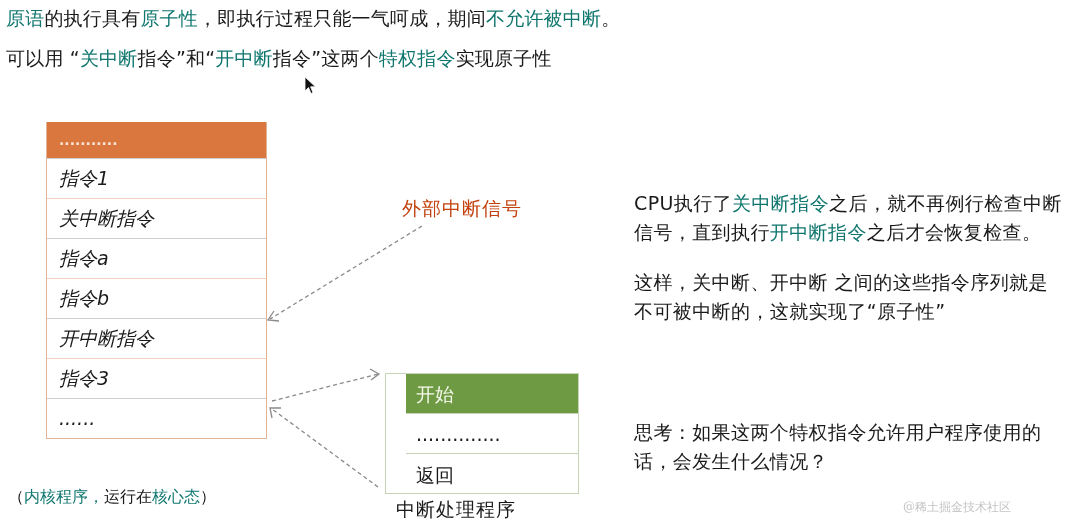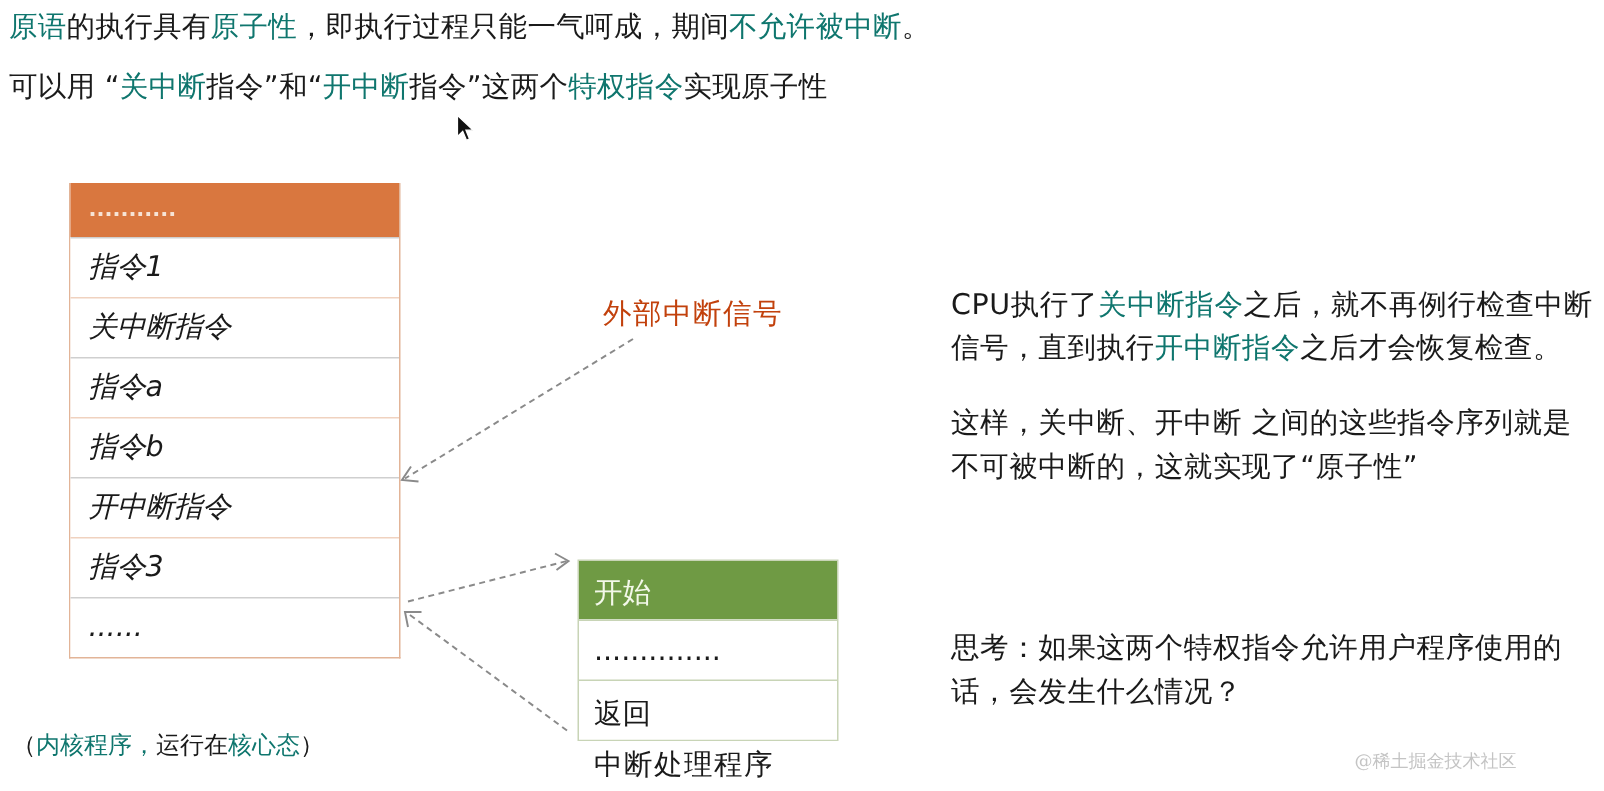--- a/index.html
+++ b/index.html
@@ -21,21 +21,21 @@
   .stack .head span { position:absolute; left:12px; top:10px; color:#f7e4d6; font-size:14px; letter-spacing:0px; font-weight:bold; }
   .stack .row { height:40px; border-top:1px solid #cfcfcf; box-sizing:border-box; position:relative; background:#fff; }
   .stack .row:nth-child(odd) { border-top-color:#f0d2bf; }
   .stack .row span { position:absolute; left:12px; top:8px; font-size:19px; line-height:22px;font-style:italic; }
   .stack .row.last { height:40px; }
 
   .caption { position:absolute; left:8px; top:487px; font-size:16px; white-space:nowrap; }
 
   .ext { position:absolute; left:402px; top:196px; font-size:19px; color:#c2410c; letter-spacing:1px; }
 
-  .handler { position:absolute; left:385px; top:373px; width:172px; border:1px solid #c8d4b6; }
+  .handler { position:absolute; left:385px; top:373px; width:172px; border:1px solid #c8d4b6;padding-left:20px; }
   .handler .head { height:39px; background:#6f9a44; position:relative; }
   .handler .head span { position:absolute; left:10px; top:8px; color:#f3f8e9; font-size:19px; }
   .handler .row { height:39px; border-top:1px solid #c8d4b6; position:relative; background:#fff; }
   .handler .row span { position:absolute; left:10px; top:9px; font-size:19px; }
   .handler-caption { position:absolute; left:396px; top:497px; font-size:19px; letter-spacing:1px; }
 
   svg.arrows { position:absolute; left:0; top:0; width:1069px; height:527px; pointer-events:none; }
 
   .para { position:absolute; left:634px; width:430px; font-size:19px; line-height:29px; letter-spacing:0.4px; }
   #p1 { top:157px;margin-top:32px; }

